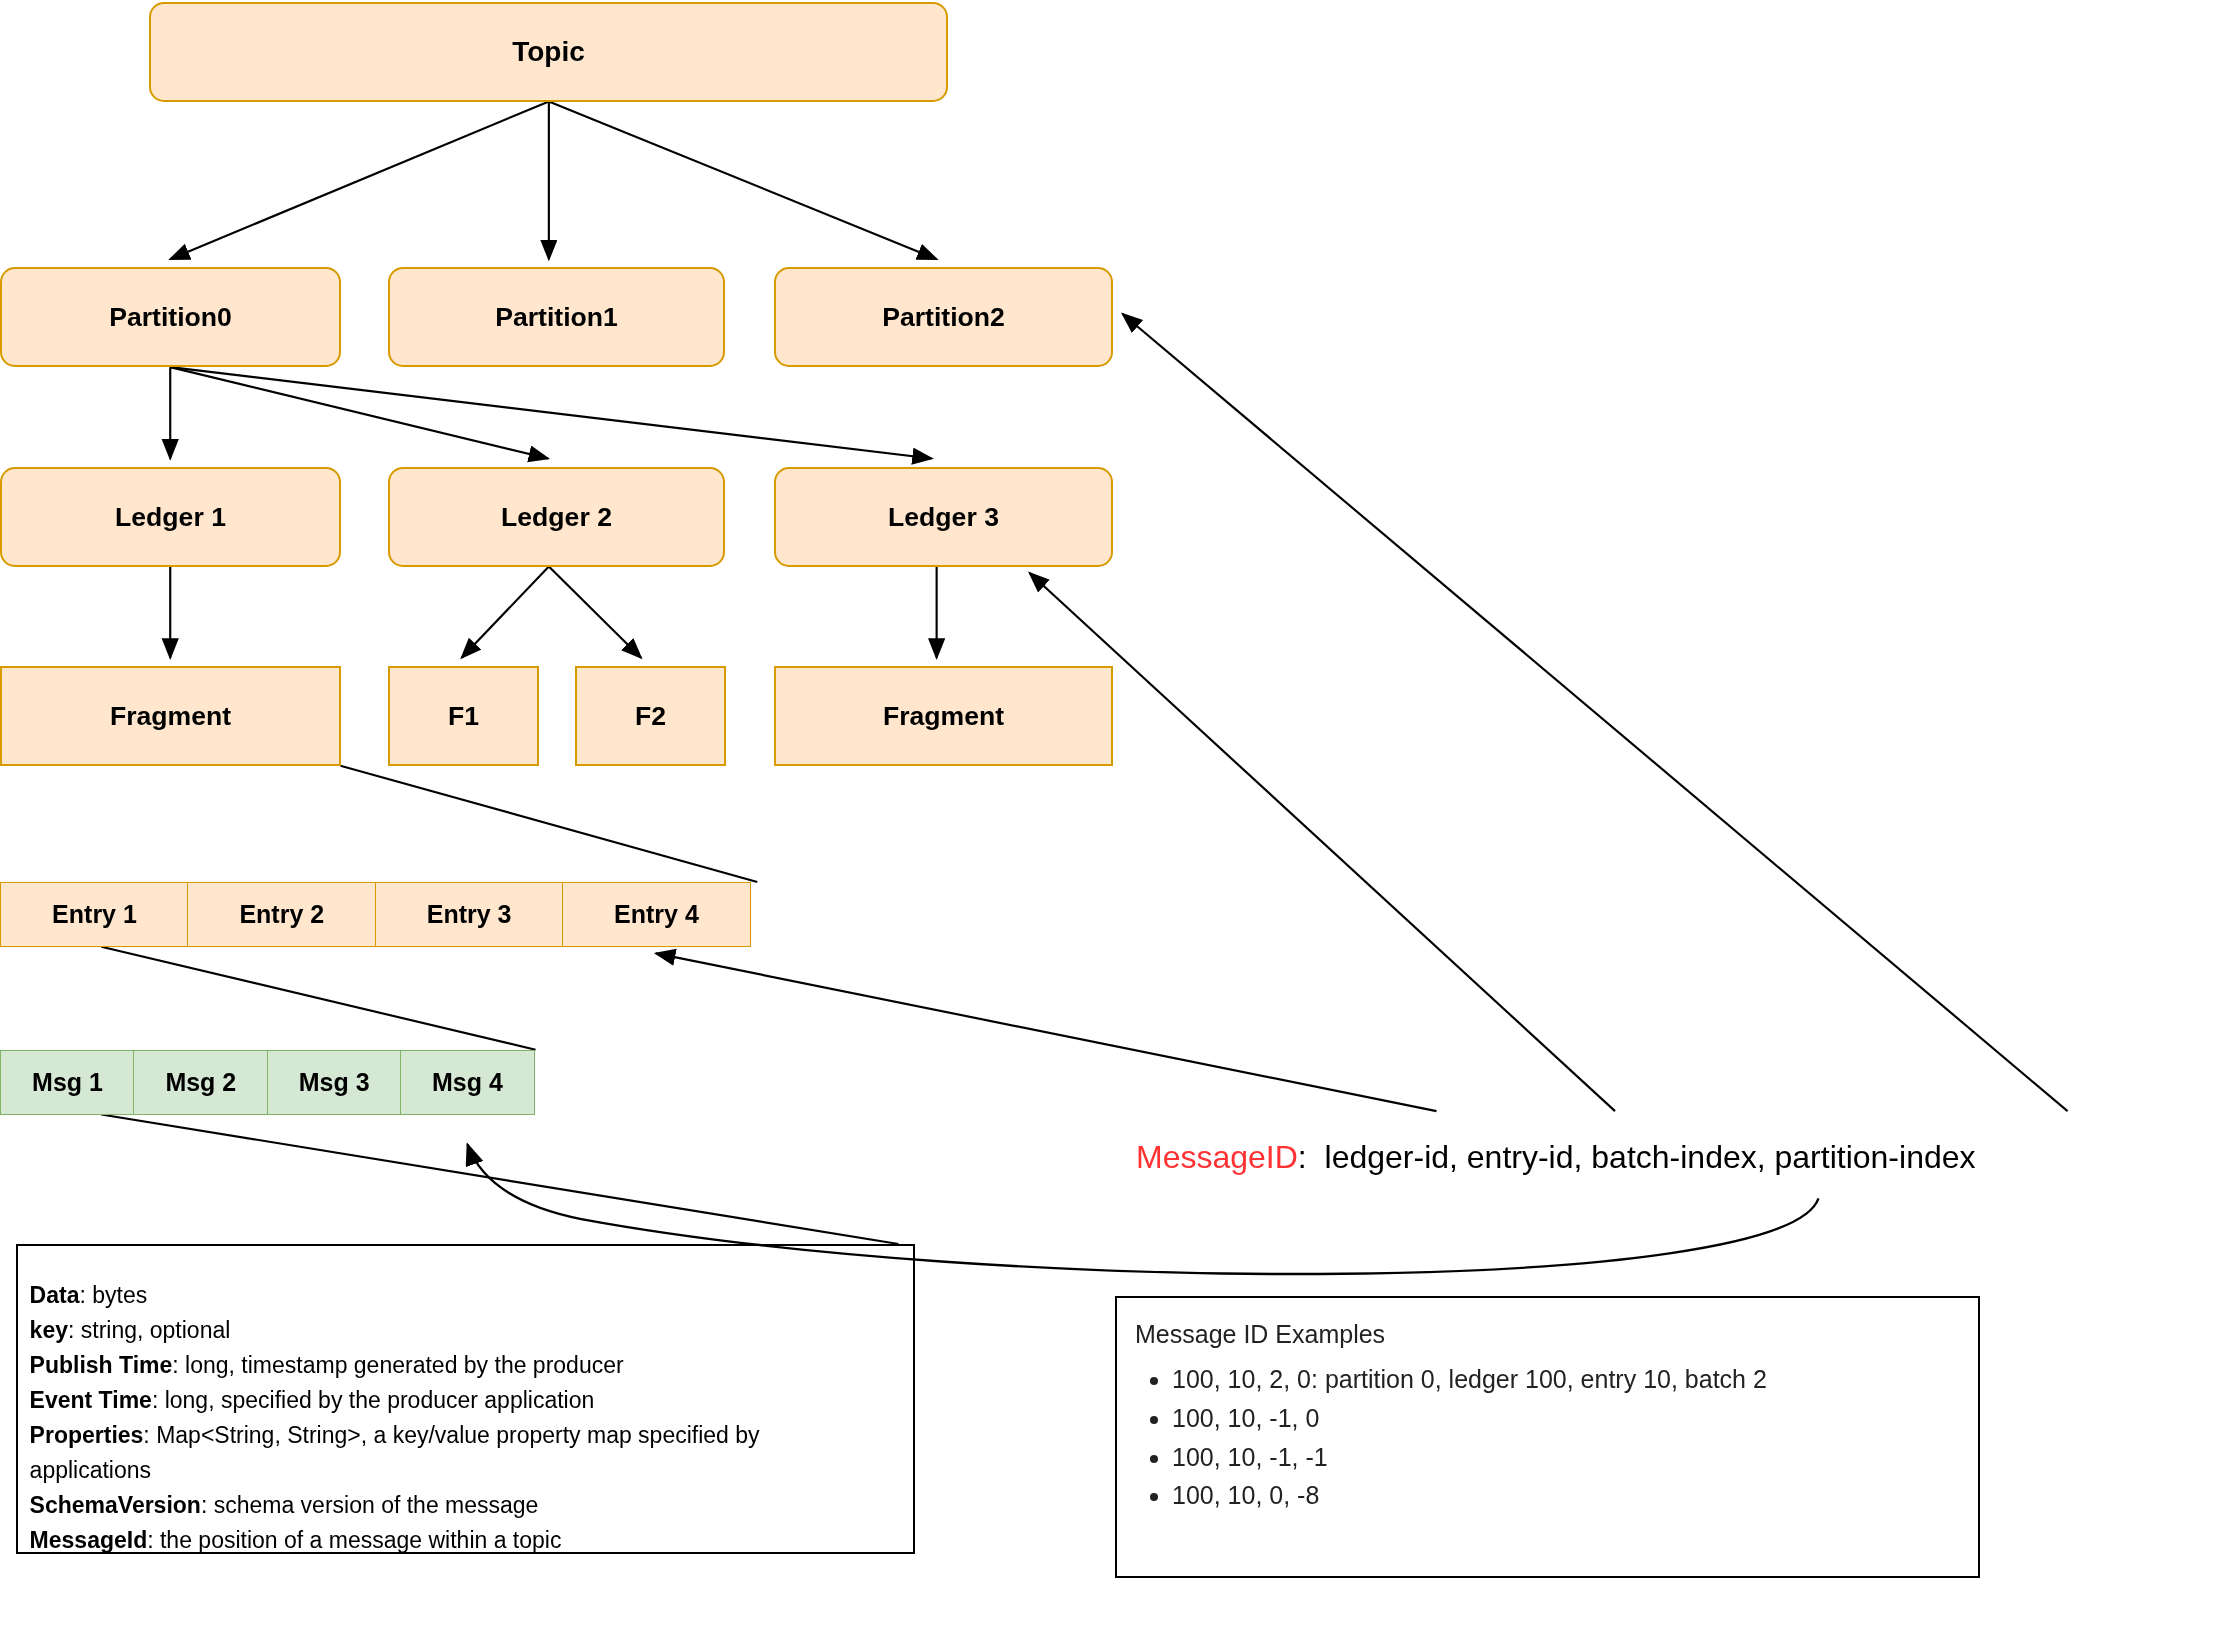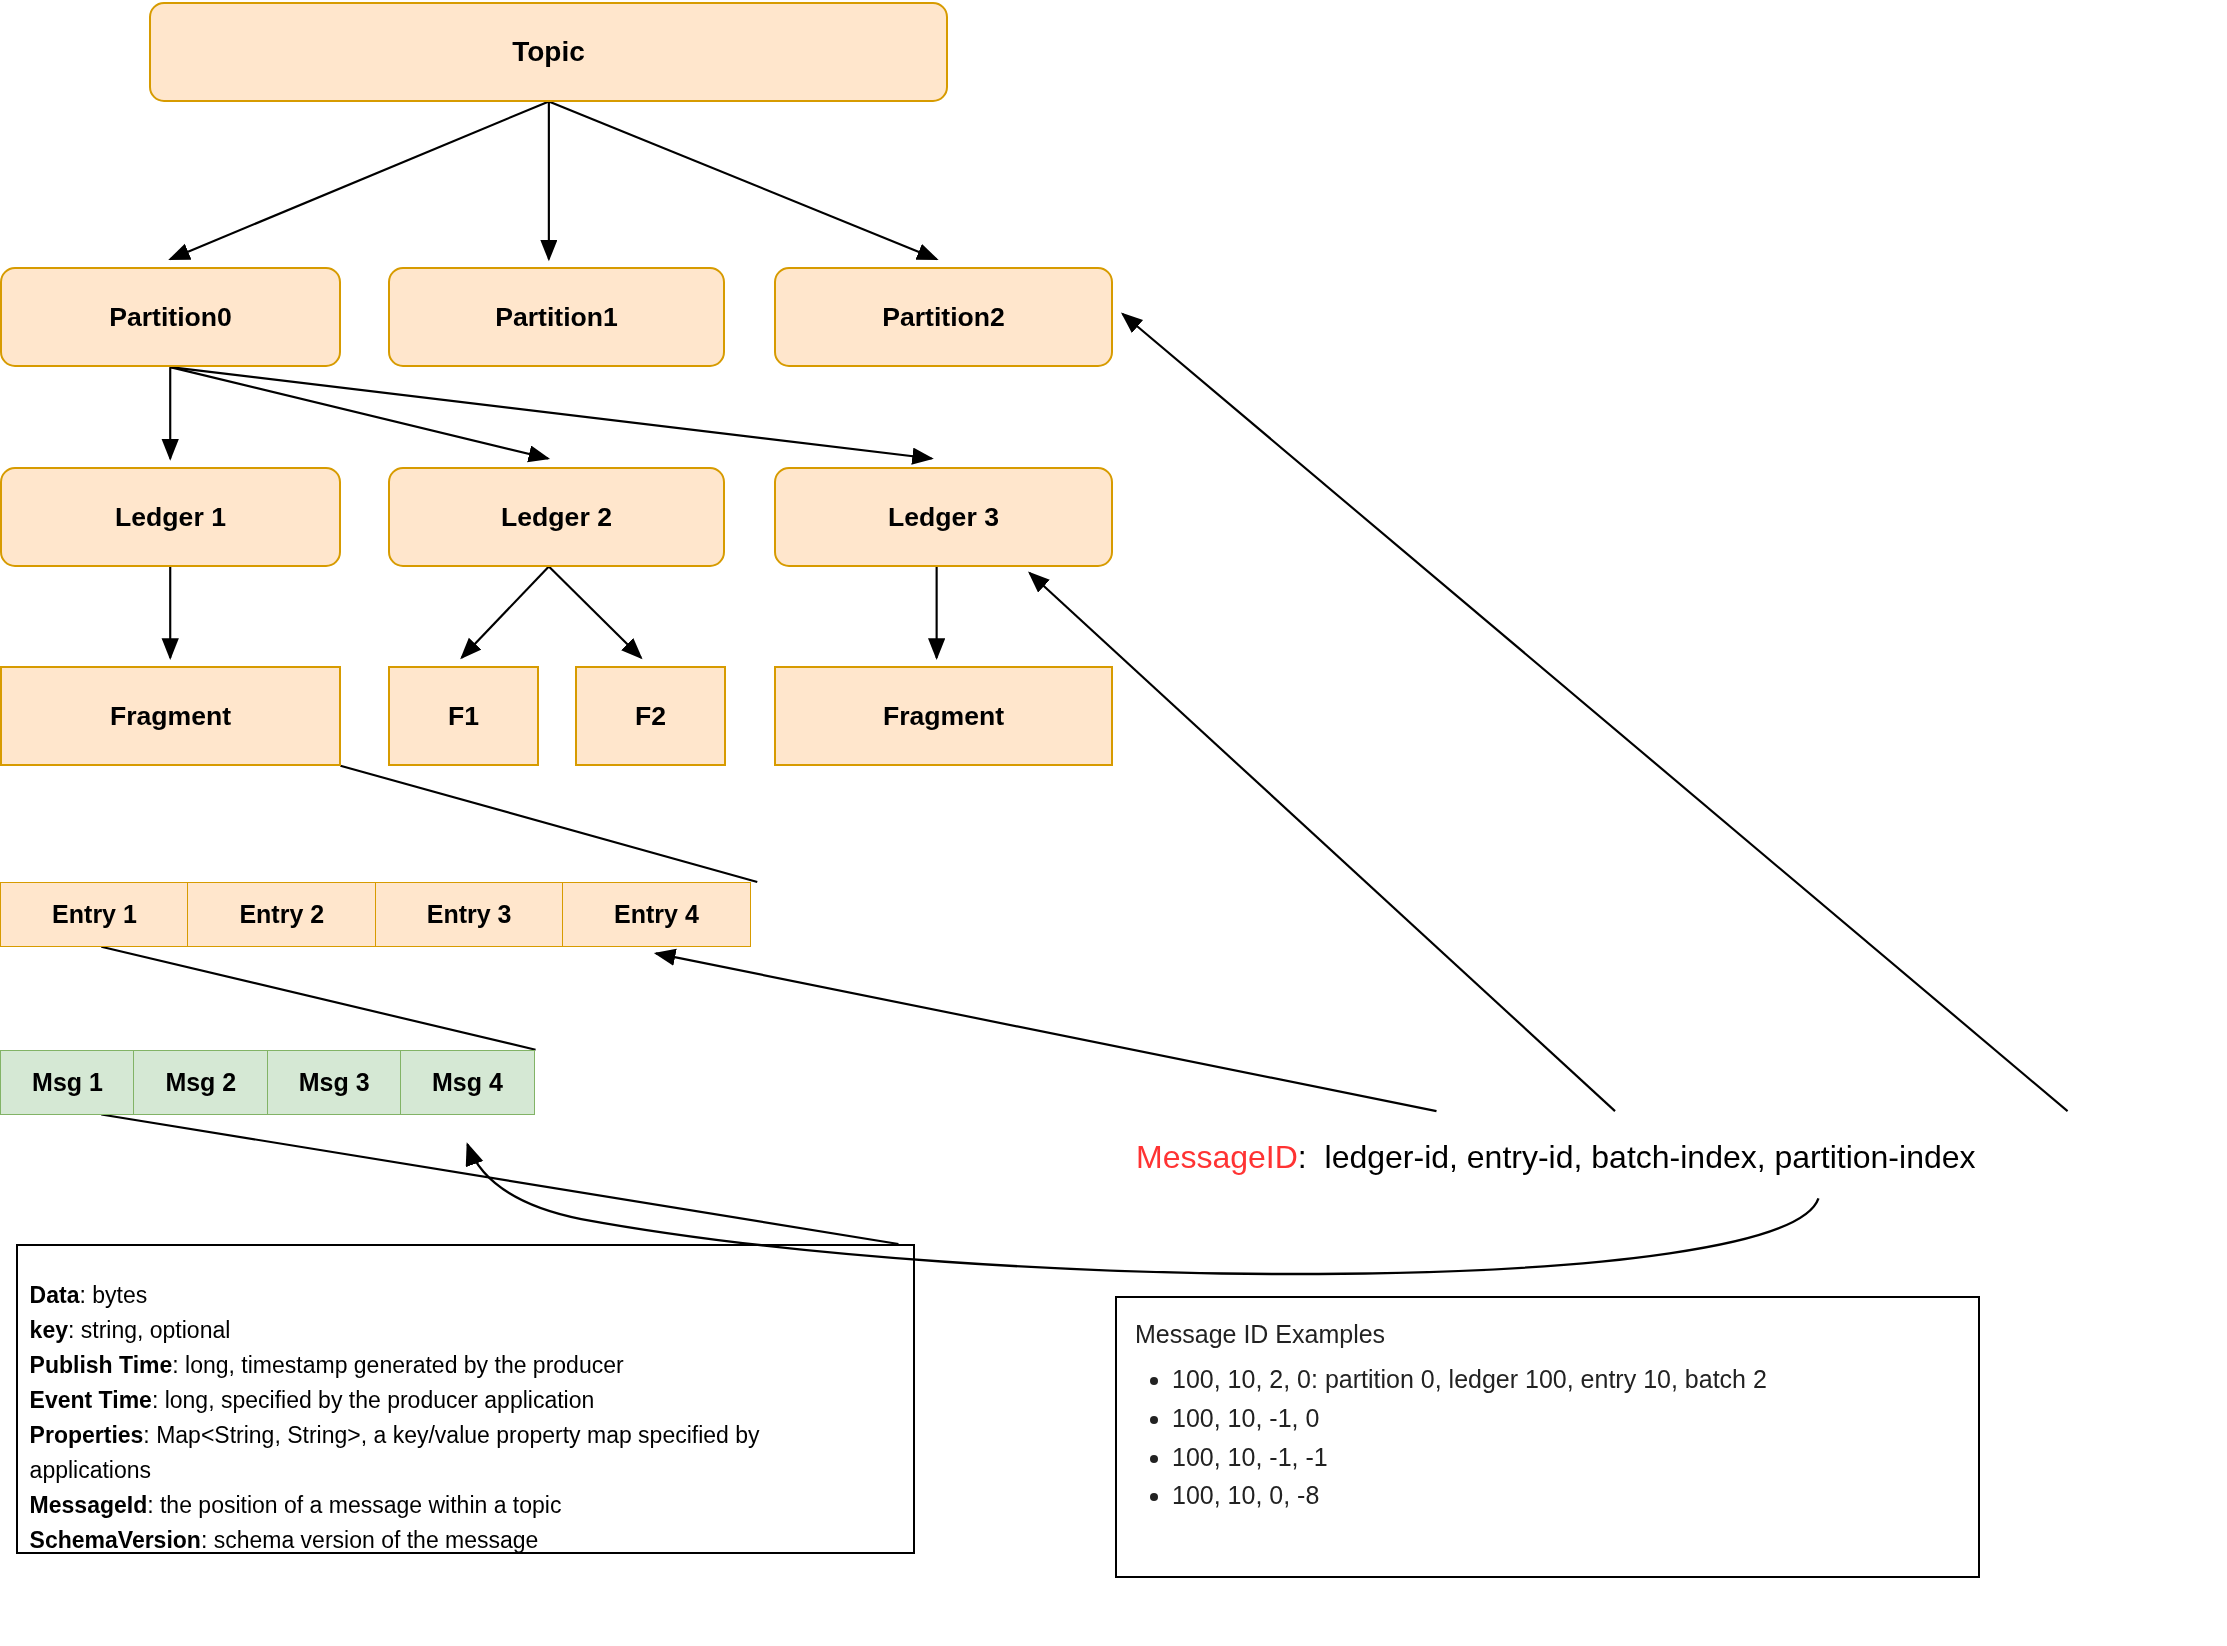--- a/index.html
+++ b/index.html
@@ -196,22 +196,22 @@
     <span class="red">MessageID</span><span>:</span>&nbsp;&nbsp;<span>ledger-id, entry-id, batch-index, partition-index</span>
   </div>
 
   <div class="infobox">
     <div class="line"><b>Data</b><span>: bytes</span></div>
     <div class="line"><b>key</b><span>: string, optional</span></div>
     <div class="line"><b>Publish Time</b><span>: long, timestamp generated by the producer</span></div>
     <div class="line"><b>Event Time</b><span>: long, specified by the producer application</span></div>
     <div class="line"><b>Properties</b><span>: Map&lt;String, String&gt;, a key/value property map specified by</span></div>
     <div class="line"><b></b><span>applications</span></div>
+    <div class="line"><b>SchemaVersion</b><span>: schema version of the message</span></div>
     <div class="line"><b>MessageId</b><span>: the position of a message within a topic</span></div>
-    <div class="line"><b>SchemaVersion</b><span>: schema version of the message</span></div>
   </div>
 
   <div class="exbox">
     <div class="extitle">Message ID Examples</div>
     <ul>
       <li>100, 10, 2, 0:  partition 0,  ledger 100,  entry 10,  batch 2</li>
       <li>100, 10, -1, 0</li>
       <li>100, 10, -1, -1</li>
       <li>100, 10, 0, -8</li>
     </ul>

